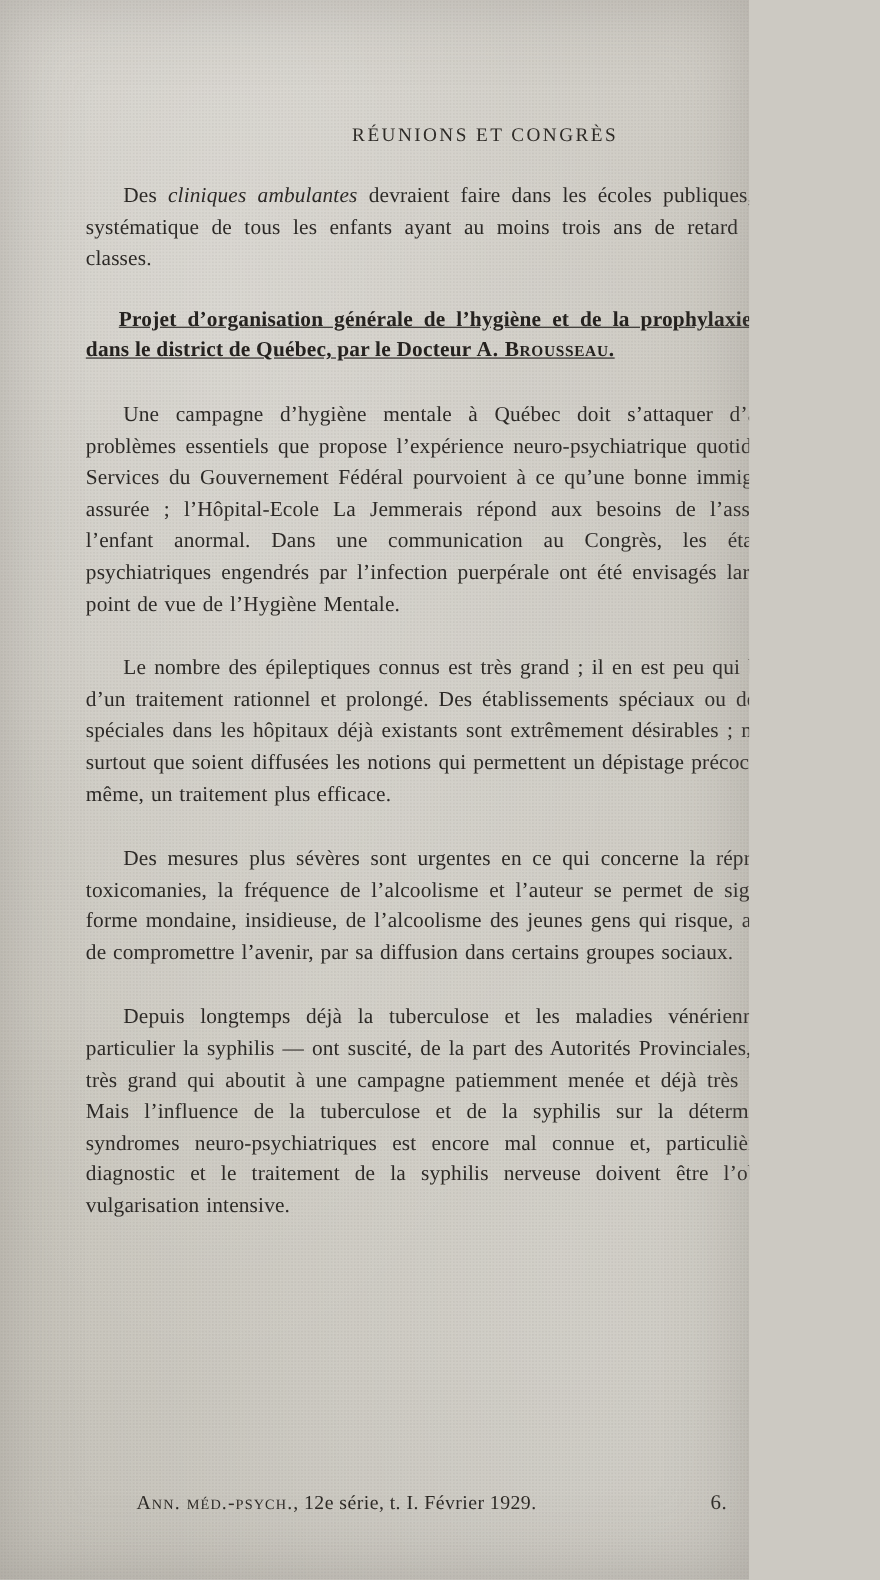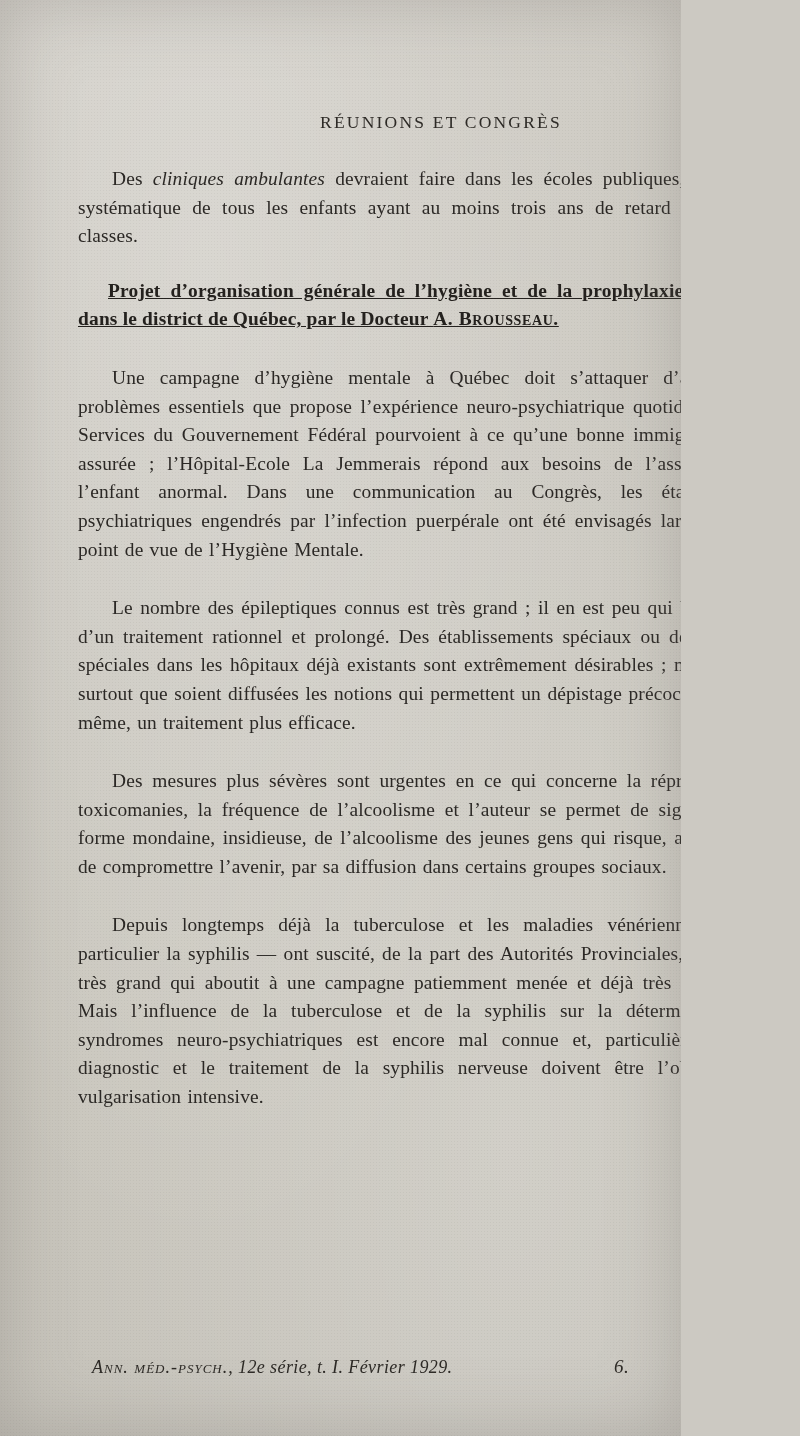--- a/index.html
+++ b/index.html
@@ -96,29 +96,28 @@
   .section-title .author {
     font-variant: small-caps;
     font-weight: bold;
     letter-spacing: 0.6px;
   }
   em {
     font-style: italic;
   }
   .footer {
     position: absolute;
-    left: 60px;
+    left: 92px;
     top: 1356px;
     width: 690px;
     display: flex;
     align-items: baseline;
     font-size: 18px;
     color: #2d2a26;
     letter-spacing: 0.4px;
-    font-style: italic;
   }
   .footer .cite {
     padding-left: 32px;
     flex: 1;
   }
   .footer .smallcaps {
     font-variant: small-caps;
     letter-spacing: 1px;
   }
   .footer .sig {

